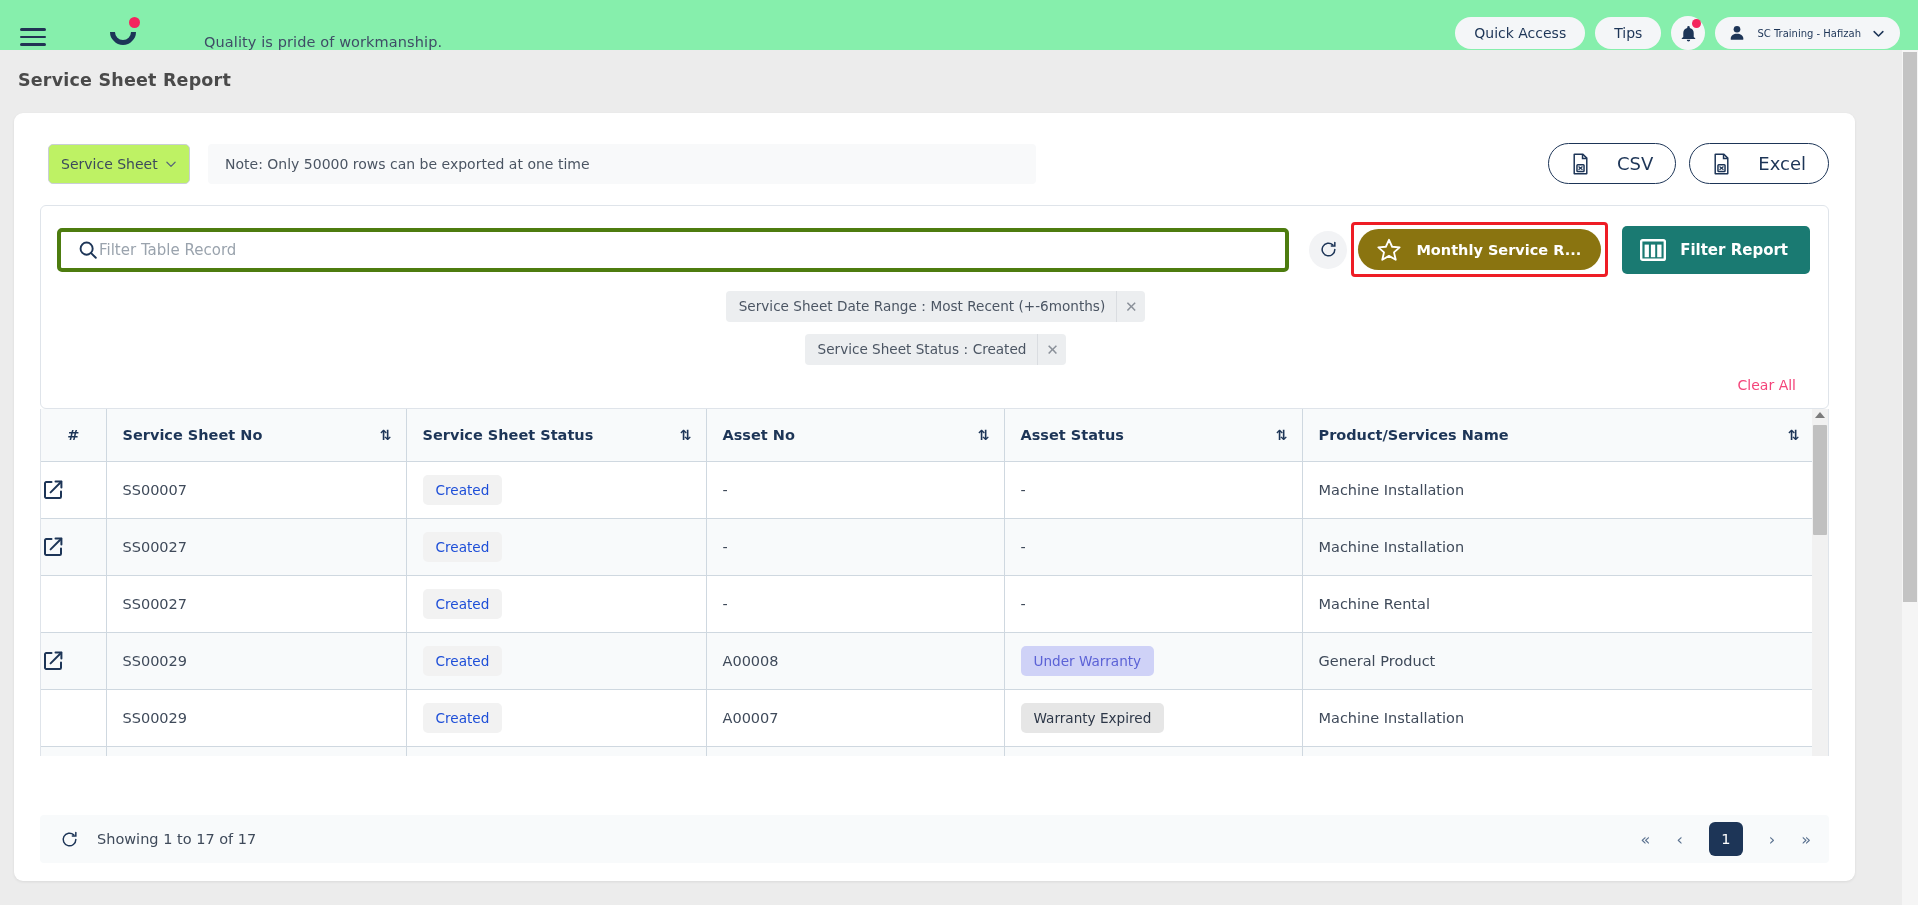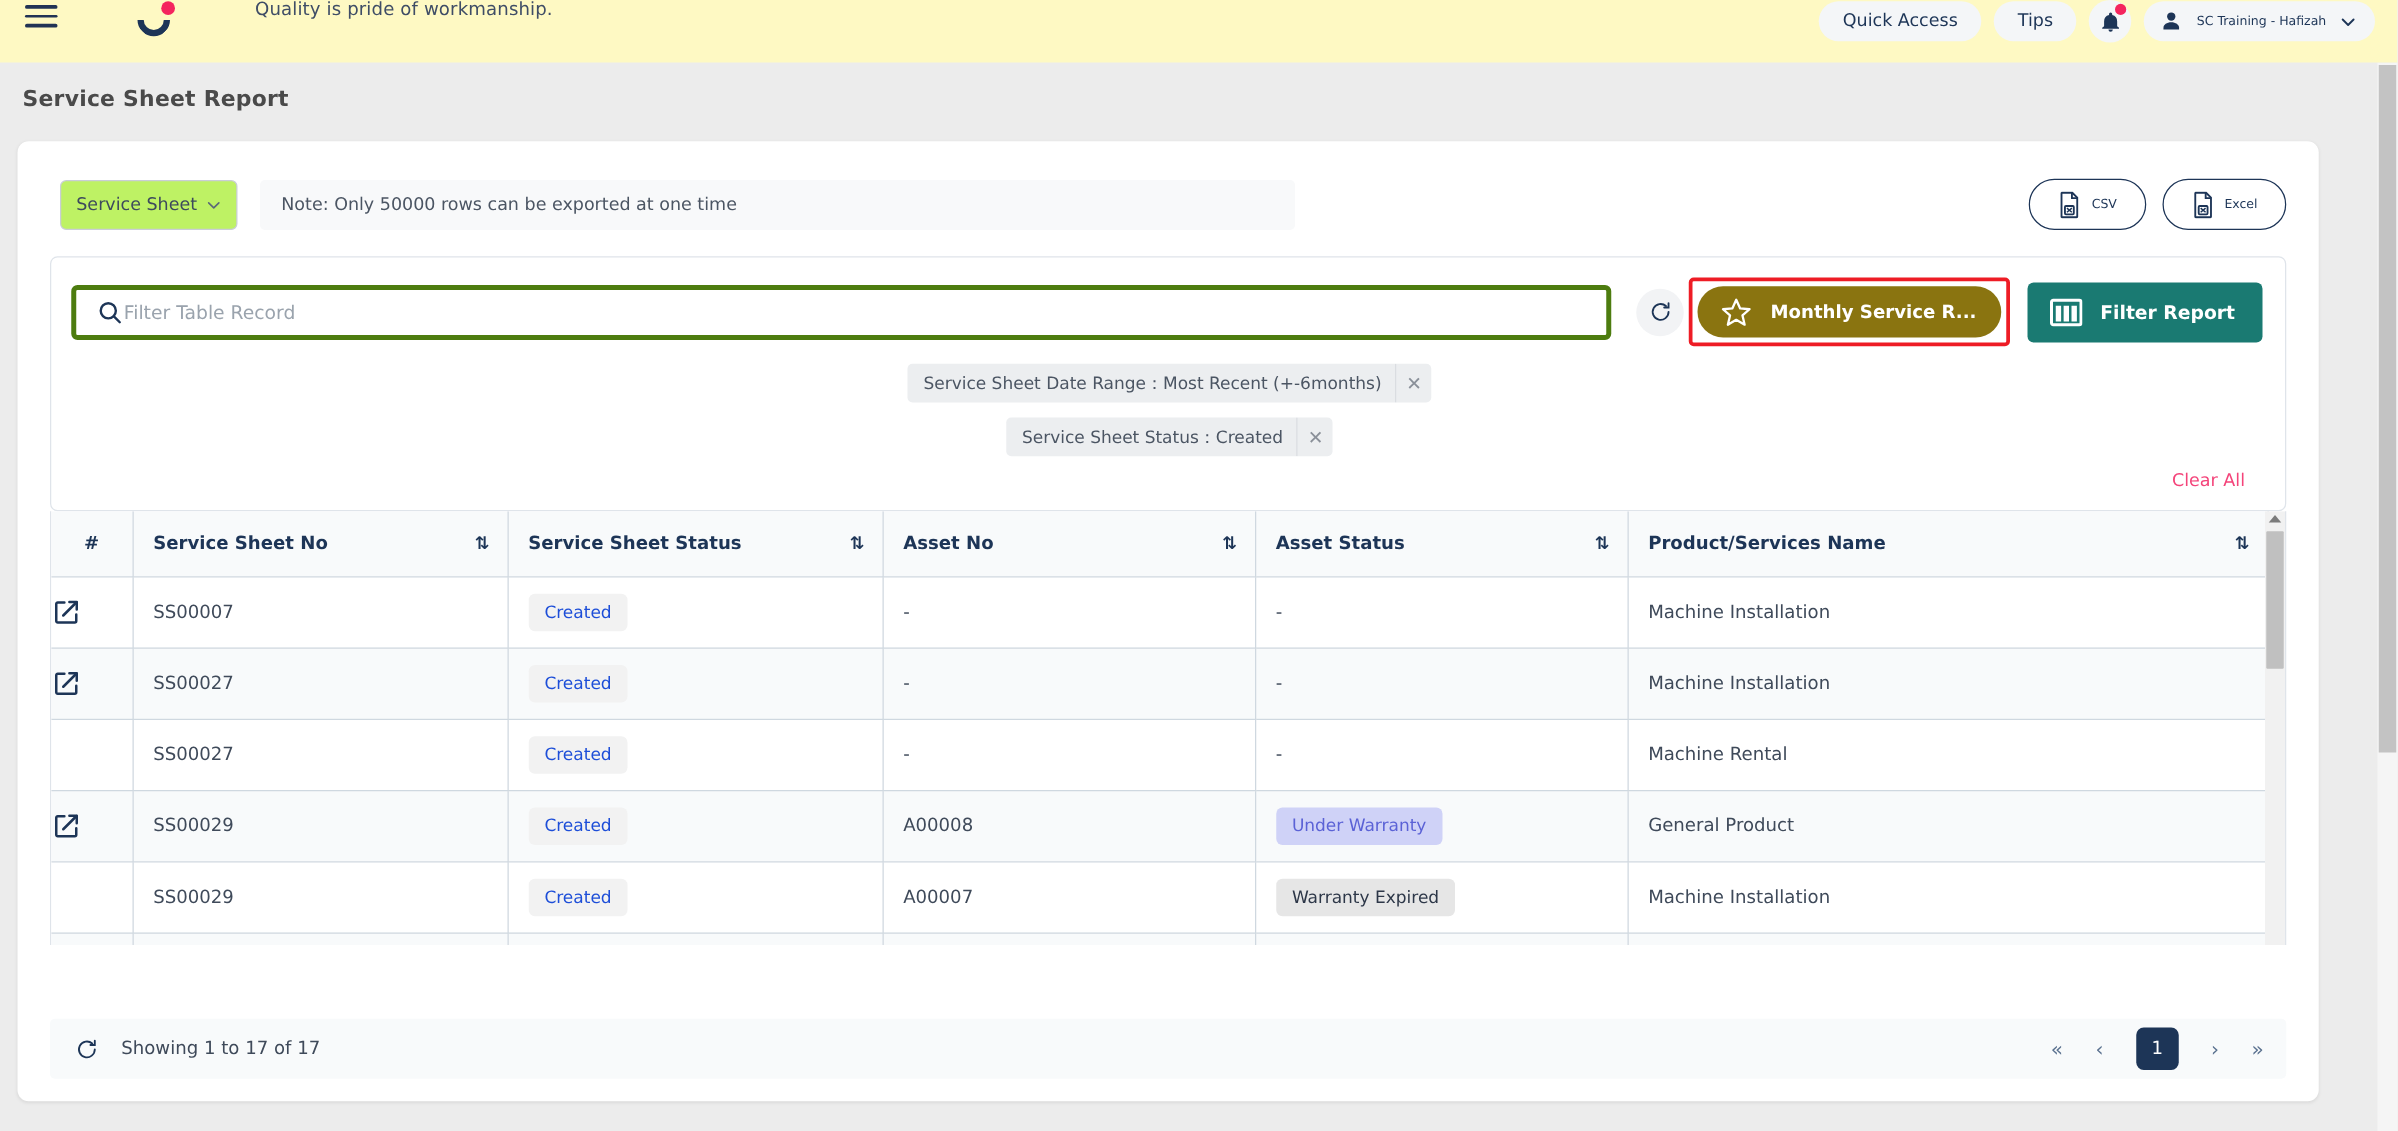--- a/index.html
+++ b/index.html
@@ -6,22 +6,22 @@
   html, body {
     width: 1918px; height: 905px;
     font-family: "DejaVu Sans", "Liberation Sans", sans-serif;
     background: #ececec;
     overflow: hidden;
   }
   .page { position: relative; width: 1918px; height: 905px; }
 
   
   .topbar {
-    height: 50px; background: #fef9c3;
-    display: flex; align-items: flex-start;
+    height: 50px; background: #86efac;
+    display: flex; align-items: flex-end;
     padding: 0 18px 0 16px;
     position: relative; z-index: 20; gap: 40px;
   }
   .hamburger { width: 34px; height: 26px; display: flex; flex-direction: column;
     justify-content: center; gap: 5px; cursor: pointer; padding: 0 4px; }
   .hamburger span { display: block; height: 2.6px; background: #213354; border-radius: 2px; }
   .brand-logo { margin-left: 18px; width: 34px; height: 34px; position: relative; }
   .brand-logo .c {
     position: absolute; left: 2px; top: 3px;
     width: 26px; height: 26px; border-radius: 50%;
@@ -75,22 +75,22 @@
     font-size: 14px; color: #3d4a5c; cursor: pointer;
   }
   .note-bar {
     margin-left: 18px; flex: 0 0 828px; height: 40px; background: #f8f9fa;
     border-radius: 4px; display: flex; align-items: center; padding-left: 17px;
     font-size: 14px; color: #4b5563;
   }
   .export-btns { margin-left: auto; display: flex; gap: 13px; }
   .export-btn {
     border: 1.6px solid #1d3557; border-radius: 21px; height: 41px;
-    display: flex; align-items: center; gap: 8px; padding: 0 22px;
-    font-size: 10px; color: #1d3557; cursor: pointer; background: #fff;
+    display: flex; align-items: center; gap: 27px; padding: 0 22px;
+    font-size: 18px; color: #1d3557; cursor: pointer; background: #fff;
   }
 
   
   .toolbar-wrap {
     margin: 21px 26px 0 26px;
     border: 1px solid #dfe4ea; border-radius: 6px; background: #fff;
     overflow: hidden;
   }
   .search-row { display: flex; align-items: center; padding: 16px 18px 14px 16px; gap: 0; }
   .search-field {

